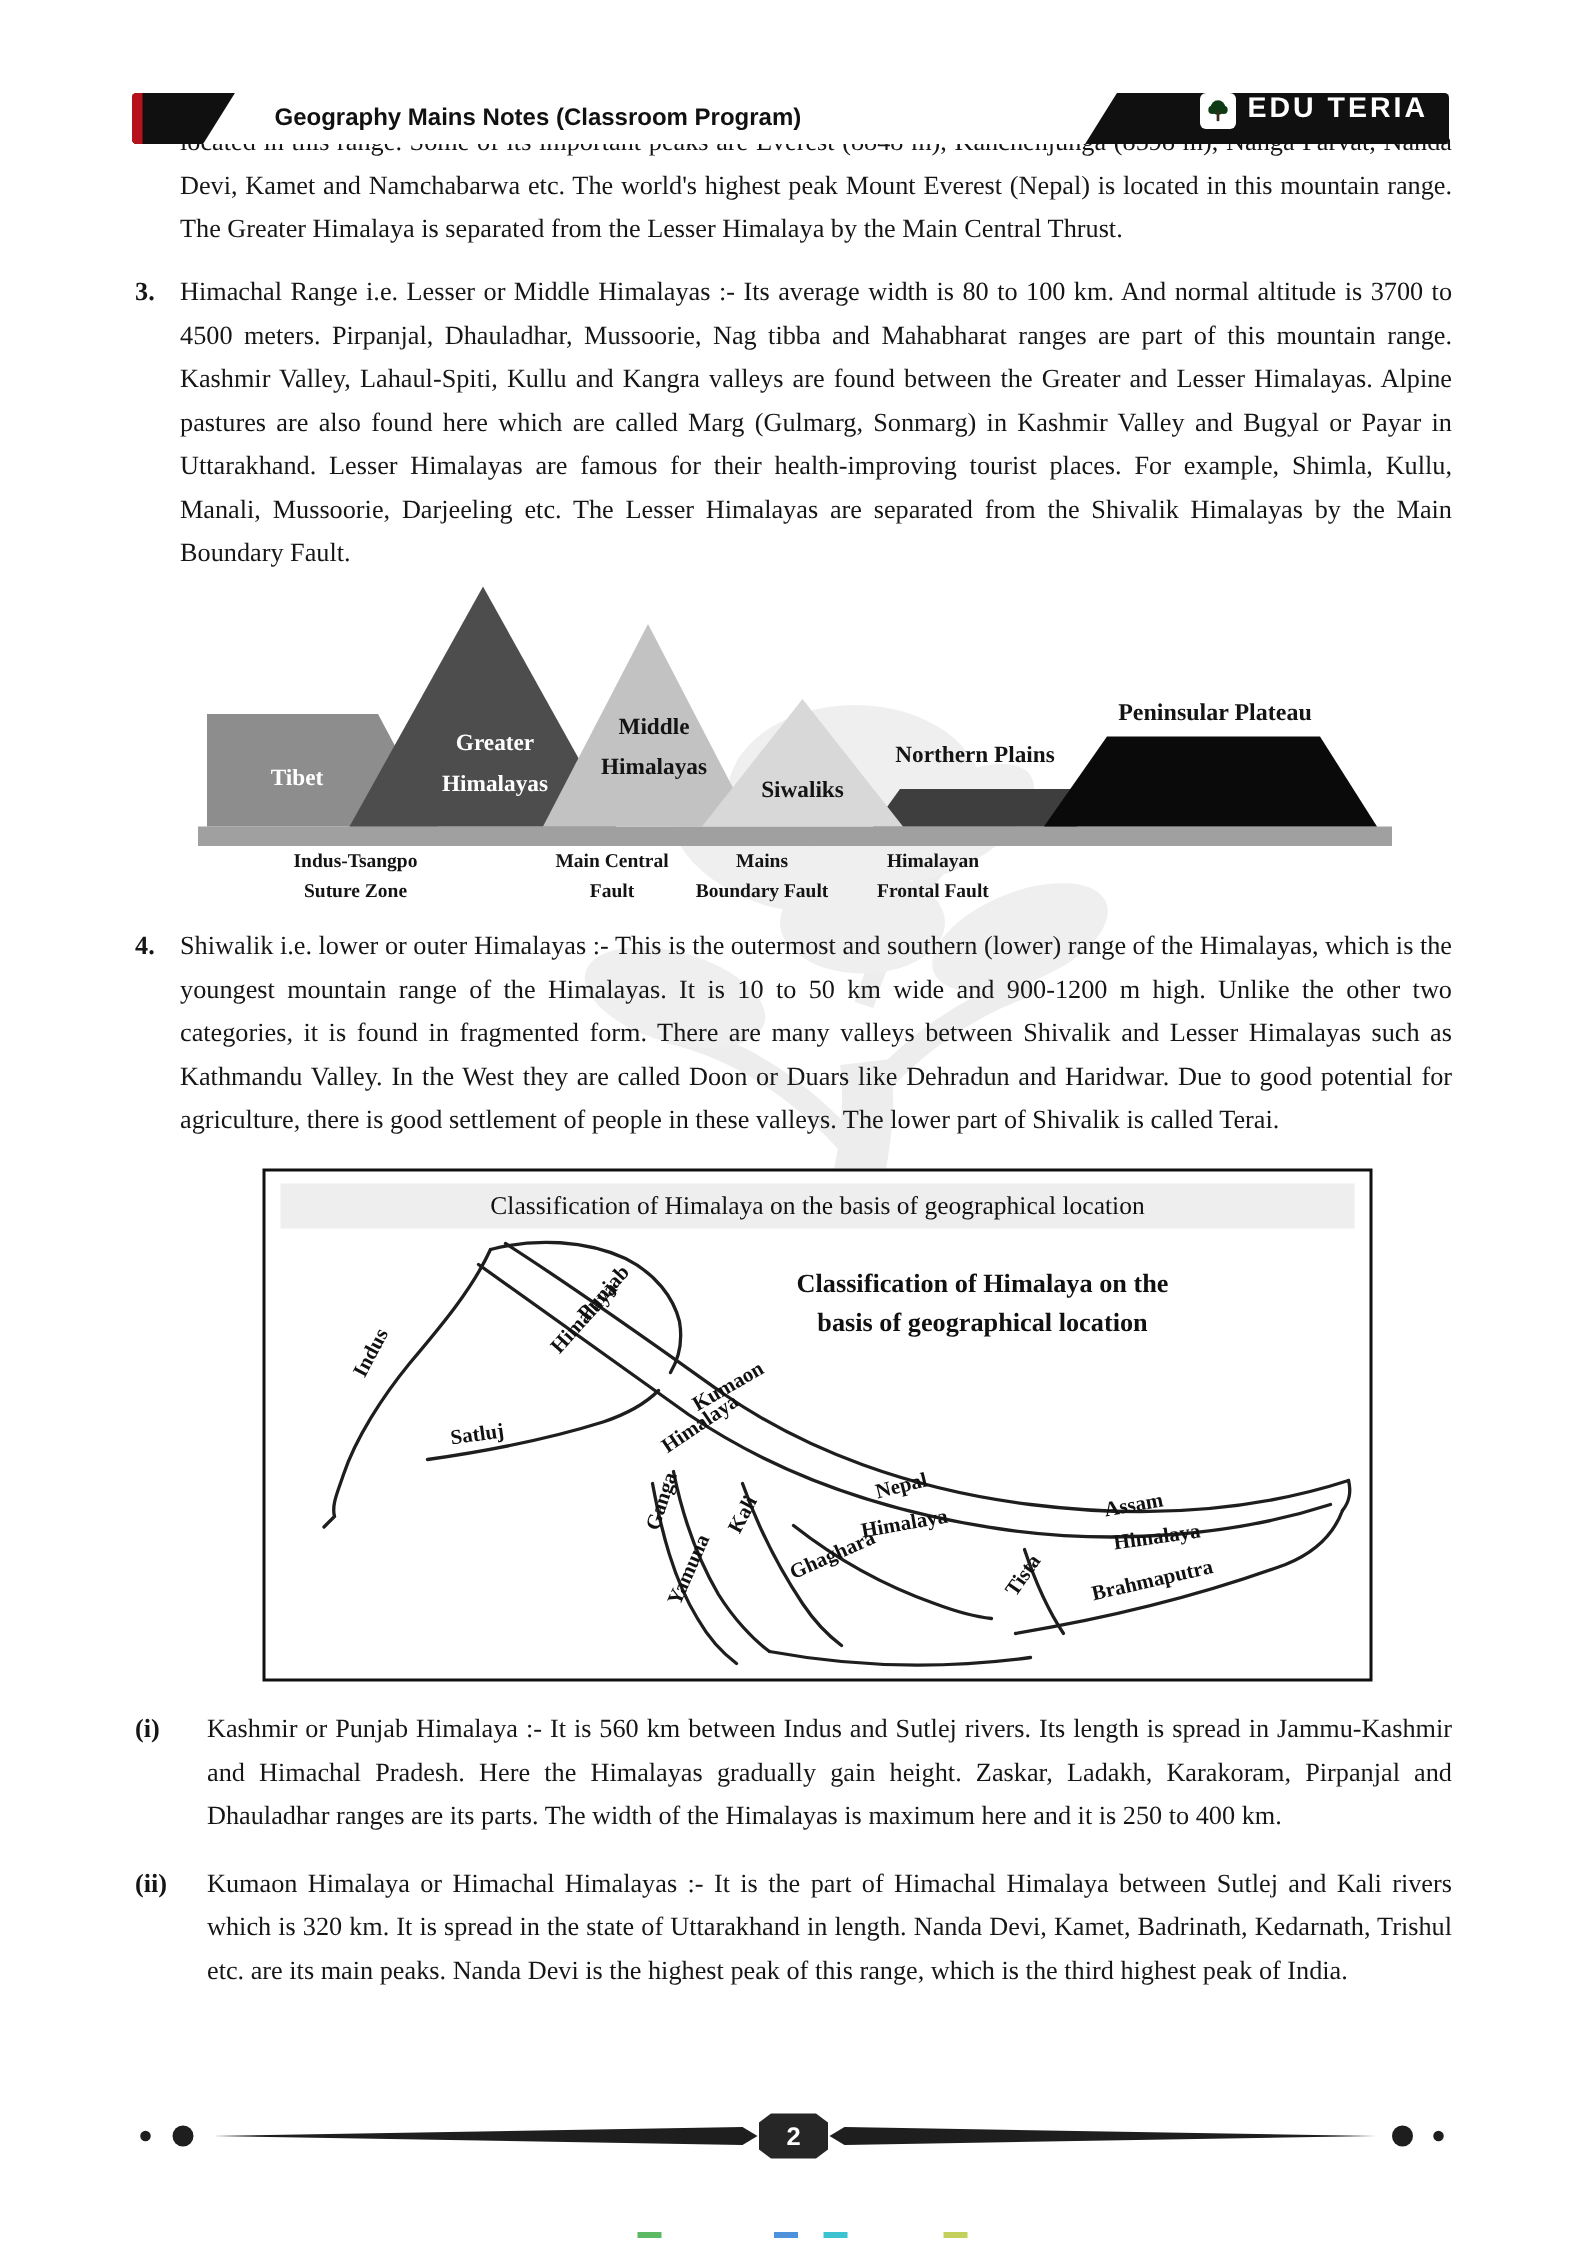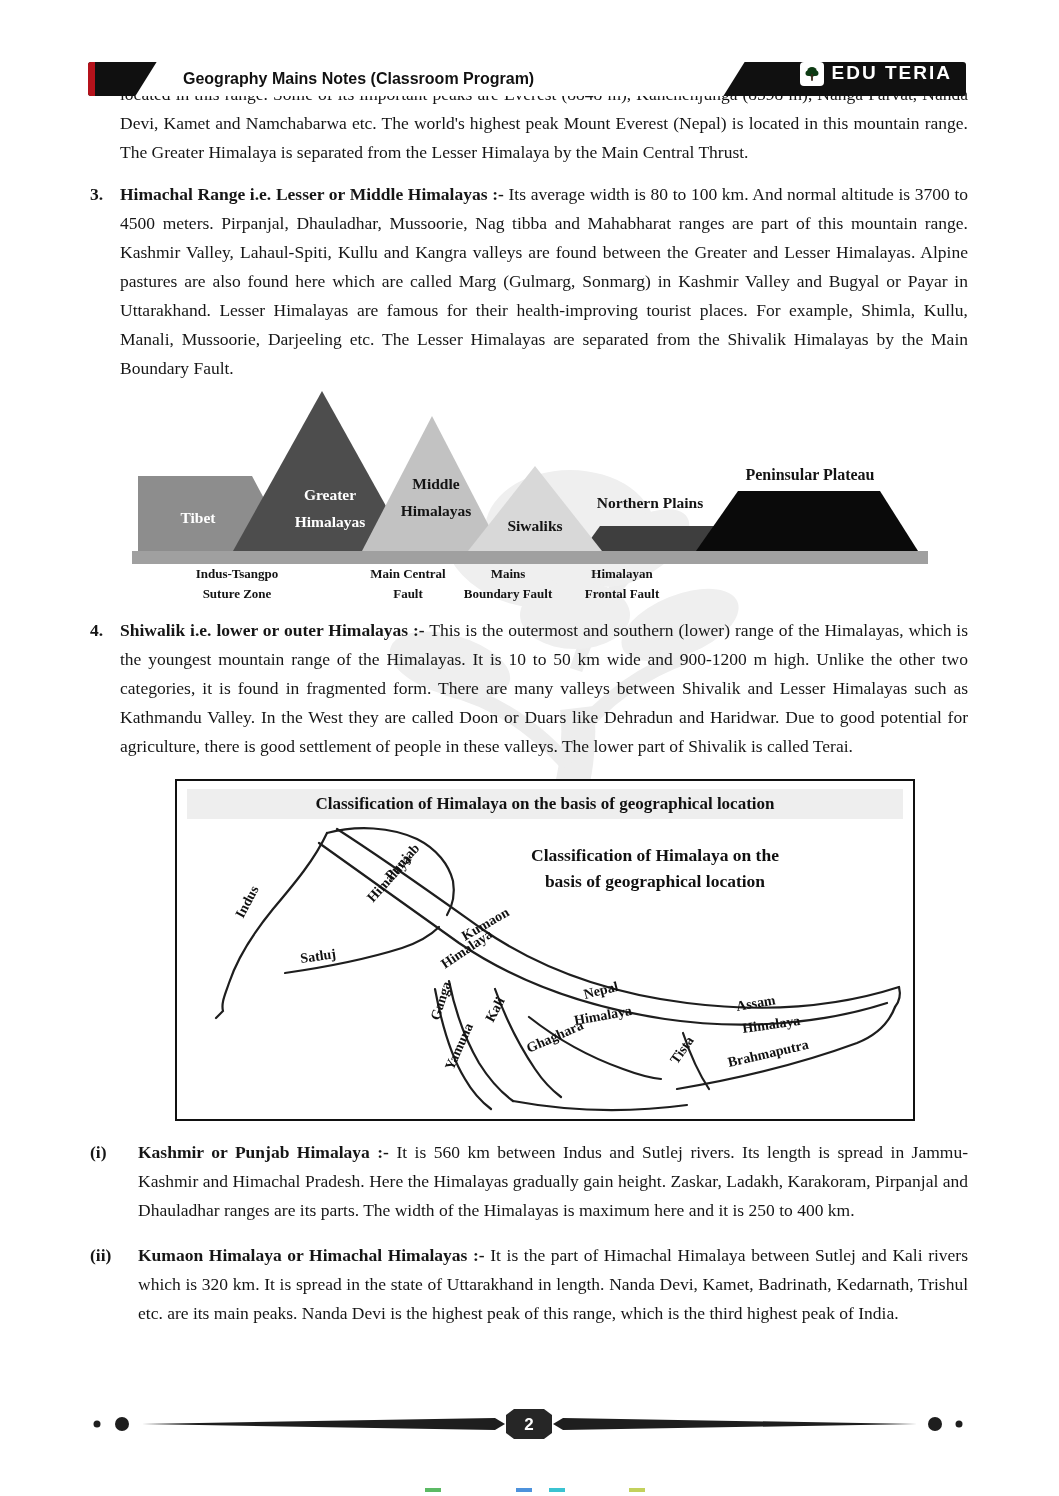--- a/index.html
+++ b/index.html
@@ -35,33 +35,33 @@
   }
 
   
   .main { position:absolute; top:80px; left:0; width:1059px; z-index:2; }
   .para, .item-text { text-align:justify; font-size:17.5px; line-height:29px; }
   .intro { margin:0 91px 0 120px; }
   .item { display:flex; margin:13px 91px 0 90px; }
   .item-num { flex:none; width:30px; font-weight:bold; font-size:17.5px; line-height:29px; }
   .sub .item-num { width:48px; }
   .item-text { flex:1; }
-  .item-heading { font-weight:bold; }
+  .item-heading { font-weight:normal; }
 
   
   .xsection { display:block; margin:5px 0 0 130px; }
   .xs-label-light { fill:#ffffff; font-weight:bold; font-size:15.5px; font-family:"Liberation Serif", serif; }
   .xs-label-dark  { fill:#141414; font-weight:bold; font-size:15.5px; font-family:"Liberation Serif", serif; }
   .xs-fault { fill:#141414; font-weight:bold; font-size:13px; font-family:"Liberation Serif", serif; }
 
   
   .figure { margin:18px 0 0 175px; width:736px; height:338px; border:2px solid #111; background:#fff; overflow:hidden; }
   .figure-title {
     margin:8px 10px 0 10px; height:30px; line-height:30px; background:#eeeeee;
-    text-align:center; font-weight:bold; font-size:17px; color:#111;
+    text-align:center; font-weight:normal; font-size:17px; color:#111;
   }
   .map-svg { display:block; margin-top:2px; }
   .map-label { fill:#111; font-weight:bold; font-size:14px; font-family:"Liberation Serif", serif; }
   .map-title { fill:#111; font-weight:bold; font-size:17.5px; font-family:"Liberation Serif", serif; }
   .river { fill:none; stroke:#1e1e1e; stroke-width:2.2; stroke-linecap:round; }
 
   
   .footer { position:absolute; left:0; top:1404px; width:1059px; height:42px; z-index:3; }
   .page-num-text { fill:#ffffff; font-family:"Liberation Sans", sans-serif; font-weight:bold; font-size:17px; }
   .color-dash { position:absolute; height:4px; width:16px; top:1488px; opacity:.85; z-index:3; }

